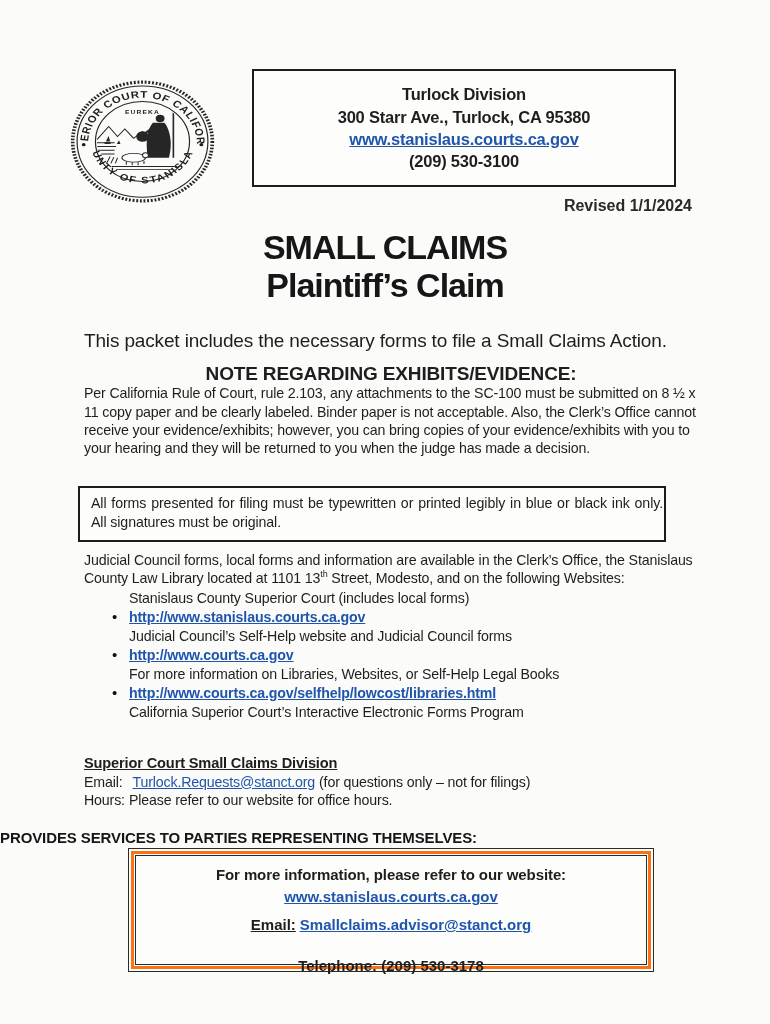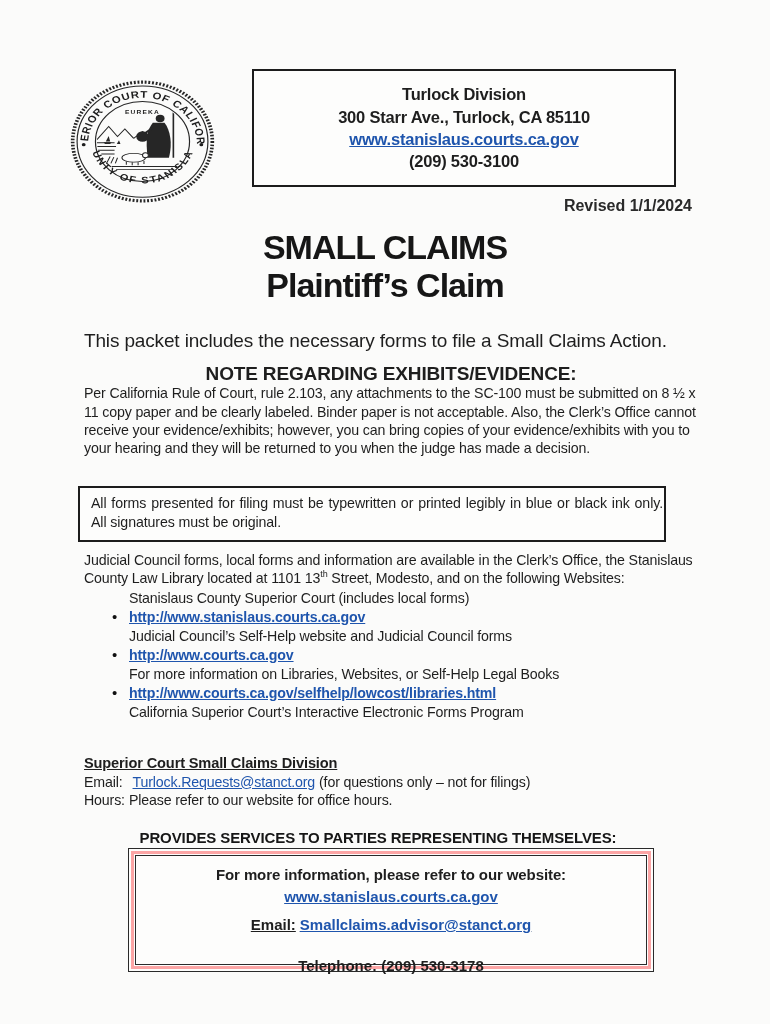--- a/index.html
+++ b/index.html
@@ -52,26 +52,26 @@
   sup { font-size:9px; vertical-align:super; line-height:0; }
 
   .division { position:absolute; left:84px; top:754px; font-size:14.2px;
               line-height:18.6px; letter-spacing:-0.15px; }
   .div-head { font-weight:bold; text-decoration:underline; font-size:14.6px; }
   .lbl-gap  { display:inline-block; width:10px; }
   .sm-gap   { display:inline-block; width:4px; }
 
   
   .services-head {
-    position:absolute; left:0; right:14px; top:829px; text-align:center;
+    position:absolute; left:0; right:14px; top:829px; 
     font-weight:bold; font-size:15px; letter-spacing:-0.1px; color:#161616;
   }
   .services-box { position:absolute; left:128px; top:848px; width:526px; height:124px;
                   border:1px solid #2a2a2a; padding:2px; background:#fdfdfc; }
-  .services-mid { border:3px solid #fca5a5; padding:1px; width:100%; height:100%; }
+  .services-mid { border:3px solid #f97316; padding:1px; width:100%; height:100%; }
   .services-inner { border:1px solid #2a2a2a; width:100%; height:100%;
                     text-align:center; padding-top:10px; font-size:15px; }
   .svc-row1 { font-weight:bold; margin-bottom:5px; letter-spacing:-0.1px; }
   .svc-row2 { margin-bottom:11px; }
   .svc-row3 { margin-bottom:24px; font-weight:bold;text-decoration:underline; }
   .svc-row4 { font-weight:bold; }
 </style>
 </head>
 <body>
 
@@ -119,21 +119,21 @@
       <circle cx="104" cy="122" r="4" fill="#fcfcfc"></circle>
       <path d="M78,132 v5 M86,133 v5 M94,133 v5 M102,131 v5"></path>
 
       <path d="M58,140 H150 M64,145 H146"></path>
       <path d="M56,124 l-5,11 M61,125 l-4,10 M66,126 l-3,9"></path>
     </g>
   </svg>
 
   <div class="header-box">
     <div class="hb-line">Turlock Division</div>
-    <div class="hb-line">300 Starr Ave., Turlock, CA 85110</div>
+    <div class="hb-line">300 Starr Ave., Turlock, CA 95380</div>
     <div class="hb-line"><span class="link bold">www.stanislaus.courts.ca.gov</span></div>
     <div class="hb-line">(209) 530-3100</div>
   </div>
 
   <div class="revised">Revised 1/1/2024</div>
 
   <div class="doc-title">
     <div>SMALL CLAIMS</div>
     <div>Plaintiff’s Claim</div>
   </div>

